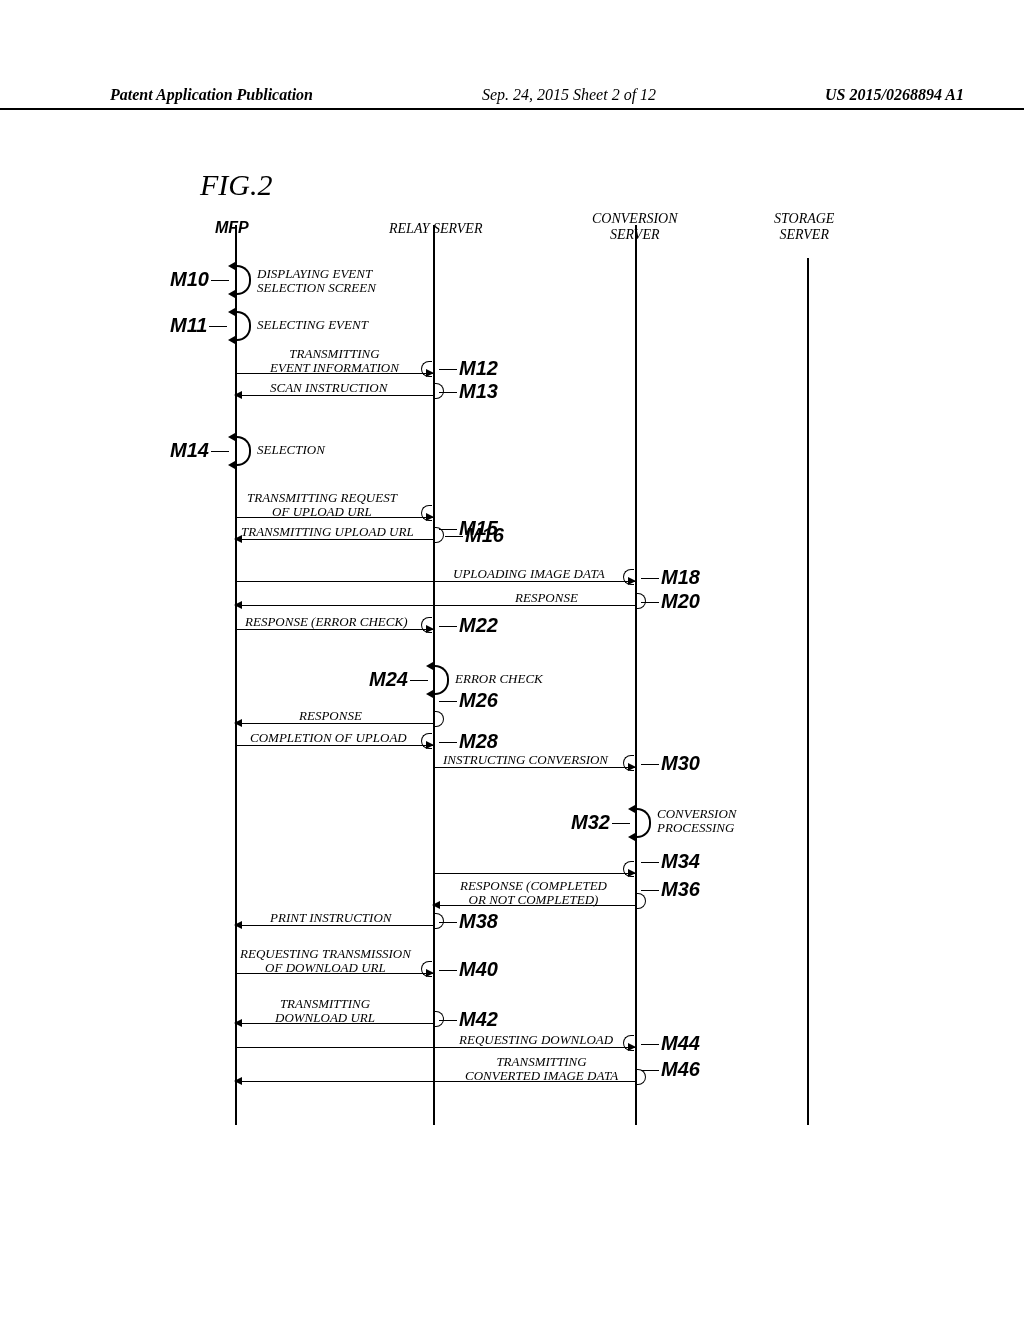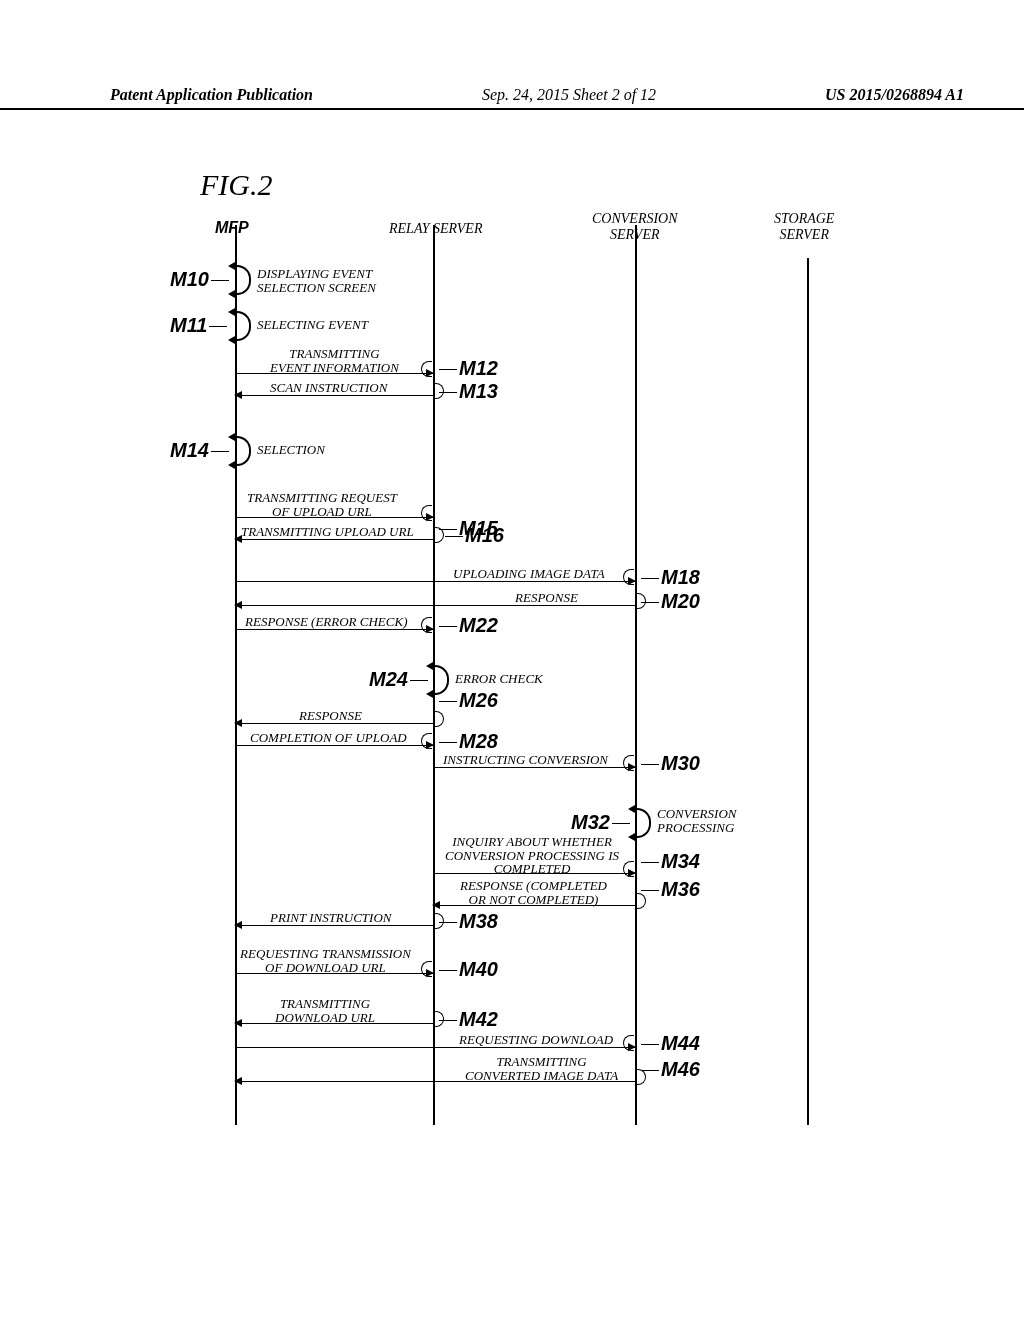--- a/index.html
+++ b/index.html
@@ -265,21 +265,20 @@
     <div class="arc" style="top:583px;left:460px">
         <span class="ah-top"></span>
         <span class="ah-bot"></span>
       </div>
     <div class="lbl" style="top:582px;left:482px;text-align:left">CONVERSION<br>PROCESSING</div>
 
     <div class="harrow" style="top:648px;left:258px;width:202px">
         <span class="head-r"></span>
       </div>
     <div class="curl" style="top:636px;left:448px"></div>
-    <div class="lbl" style="top:610px;left:270px">INQUIRY ABOUT WHETHER<br>CONVERSION PROCESSING IS<br>COMPLETED</div>
     <div class="step-id" style="top:625px;left:464px"><span class="lead"></span><span>M34</span></div>
 
     <div class="harrow" style="top:680px;left:258px;width:202px">
         <span class="head-l"></span>
       </div>
     <div class="curl" style="top:668px;left:460px;transform:scaleX(-1)"></div>
     <div class="lbl" style="top:654px;left:285px">RESPONSE (COMPLETED<br>OR NOT COMPLETED)</div>
     <div class="step-id" style="top:653px;left:464px"><span class="lead"></span><span>M36</span></div>
 
     <div class="harrow" style="top:700px;left:60px;width:198px">

